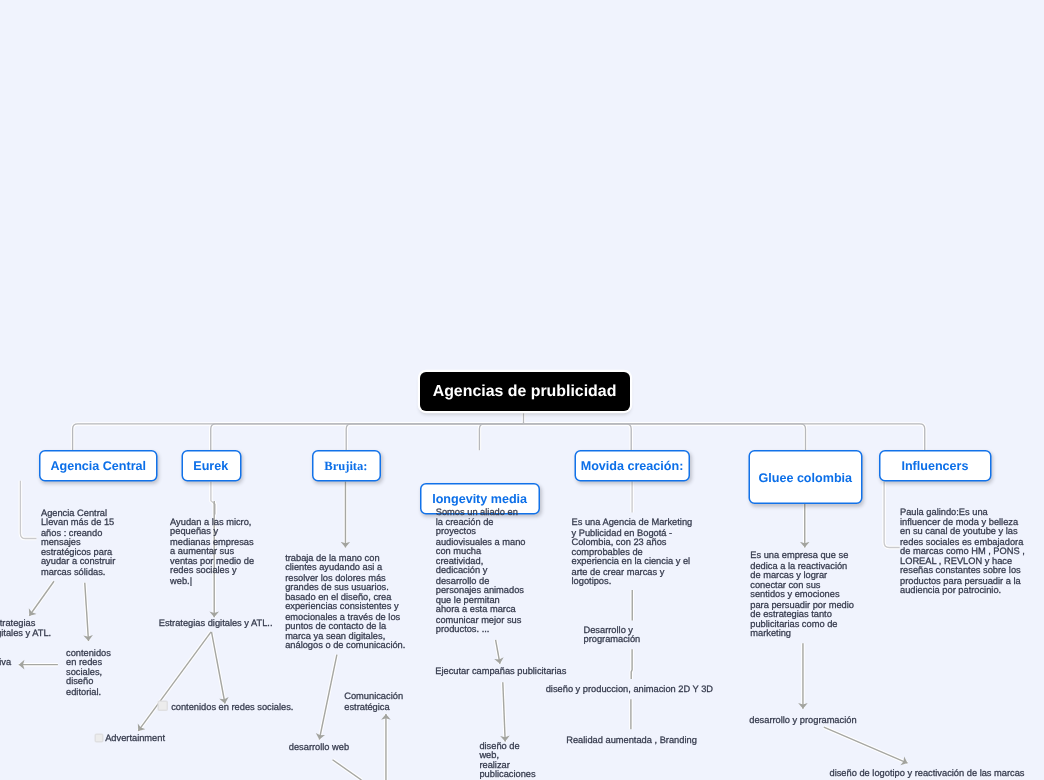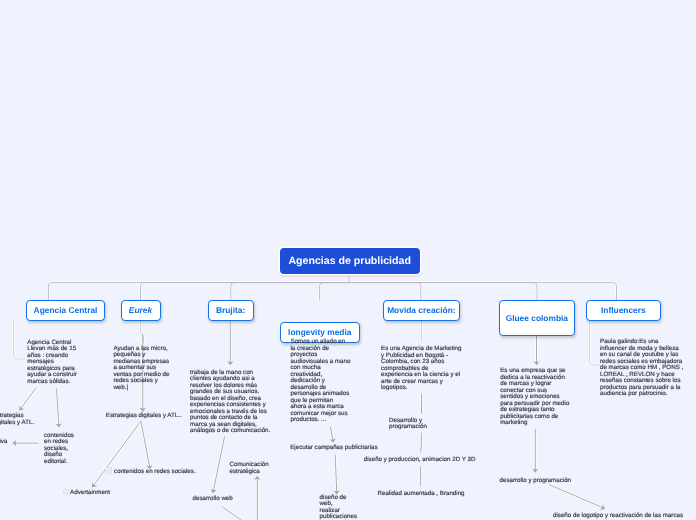--- a/index.html
+++ b/index.html
@@ -3,21 +3,21 @@
 <meta charset="utf-8">
 <title>Agencias de prublicidad</title>
 <style>
   html,body{margin:0;padding:0;}
   body{width:696px;height:520px;background:#f0f3fd;overflow:hidden;
        font-family:"Liberation Sans",sans-serif;
        -webkit-font-smoothing:antialiased;text-rendering:geometricPrecision;}
   #stage{position:absolute;left:0;top:0;width:696px;height:520px;}
   #links{position:absolute;left:0;top:0;width:696px;height:520px;}
   .node{position:absolute;box-sizing:border-box;display:flex;align-items:center;justify-content:center;white-space:nowrap;}
-  #root-node{background:#1d4ed8;border-radius:4px;color:#fff;font-weight:bold;font-size:10.6px;
+  #root-node{background:#000000;border-radius:4px;color:#fff;font-weight:bold;font-size:10.6px;
         box-shadow:0 0 0 1.5px #ffffff, 0 2px 3px rgba(0,0,0,.20);}
   .branch{background:#fff;border:1.5px solid #1272e9;border-radius:4px;color:#0c6fe8;font-weight:bold;font-size:8.4px;
         box-shadow:1px 1.5px 2.5px rgba(30,30,40,.22);}
   .para{position:absolute;color:#363b4d;font-size:6.2px;line-height:6.5px;-webkit-text-stroke:0.18px #363b4d;}
   .para p{margin:0;}
   .lbl{position:absolute;color:#363b4d;font-size:6.2px;line-height:6.5px;white-space:nowrap;-webkit-text-stroke:0.18px #363b4d;}
   .lbl.wrap{white-space:normal;}
   .lbl p{margin:0;}
   #link-lines .tree{stroke:#b7b8bc;stroke-width:0.9;}
   #link-lines .note{stroke:#cacacd;}
@@ -102,24 +102,24 @@
     </g>
   </svg>
 
   <div id="root-node" class="node" style="left:279.7px;top:248.4px;width:140px;height:25.8px;">
     <span>Agencias de prublicidad</span>
   </div>
 
   <div class="node branch" style="left:26px;top:300.2px;width:79px;height:20.6px;">
     <span>Agencia Central</span>
   </div>
-  <div class="node branch" style="left:120.5px;top:300.2px;width:40px;height:20.6px;font-style:italic;">
+  <div class="node branch" style="left:120.5px;top:300.2px;width:40px;height:20.6px;">
     <span>Eurek</span>
   </div>
-  <div class="node branch" style="left:207.6px;top:300.2px;width:46px;height:20.6px;">
+  <div class="node branch" style="left:207.6px;top:300.2px;width:46px;height:20.6px;font-family:Liberation Serif, serif;">
     <span>Brujita:</span>
   </div>
   <div class="node branch" style="left:280px;top:300.2px;width:79.5px;height:20.6px;margin-top:22px;">
     <span>longevity media</span>
   </div>
   <div class="node branch" style="left:382.6px;top:300.2px;width:77.5px;height:20.6px;">
     <span>Movida creación:</span>
   </div>
   <div class="node branch" style="left:498.6px;top:300.2px;width:76.5px;height:36px;">
     <span>Gluee colombia</span>

